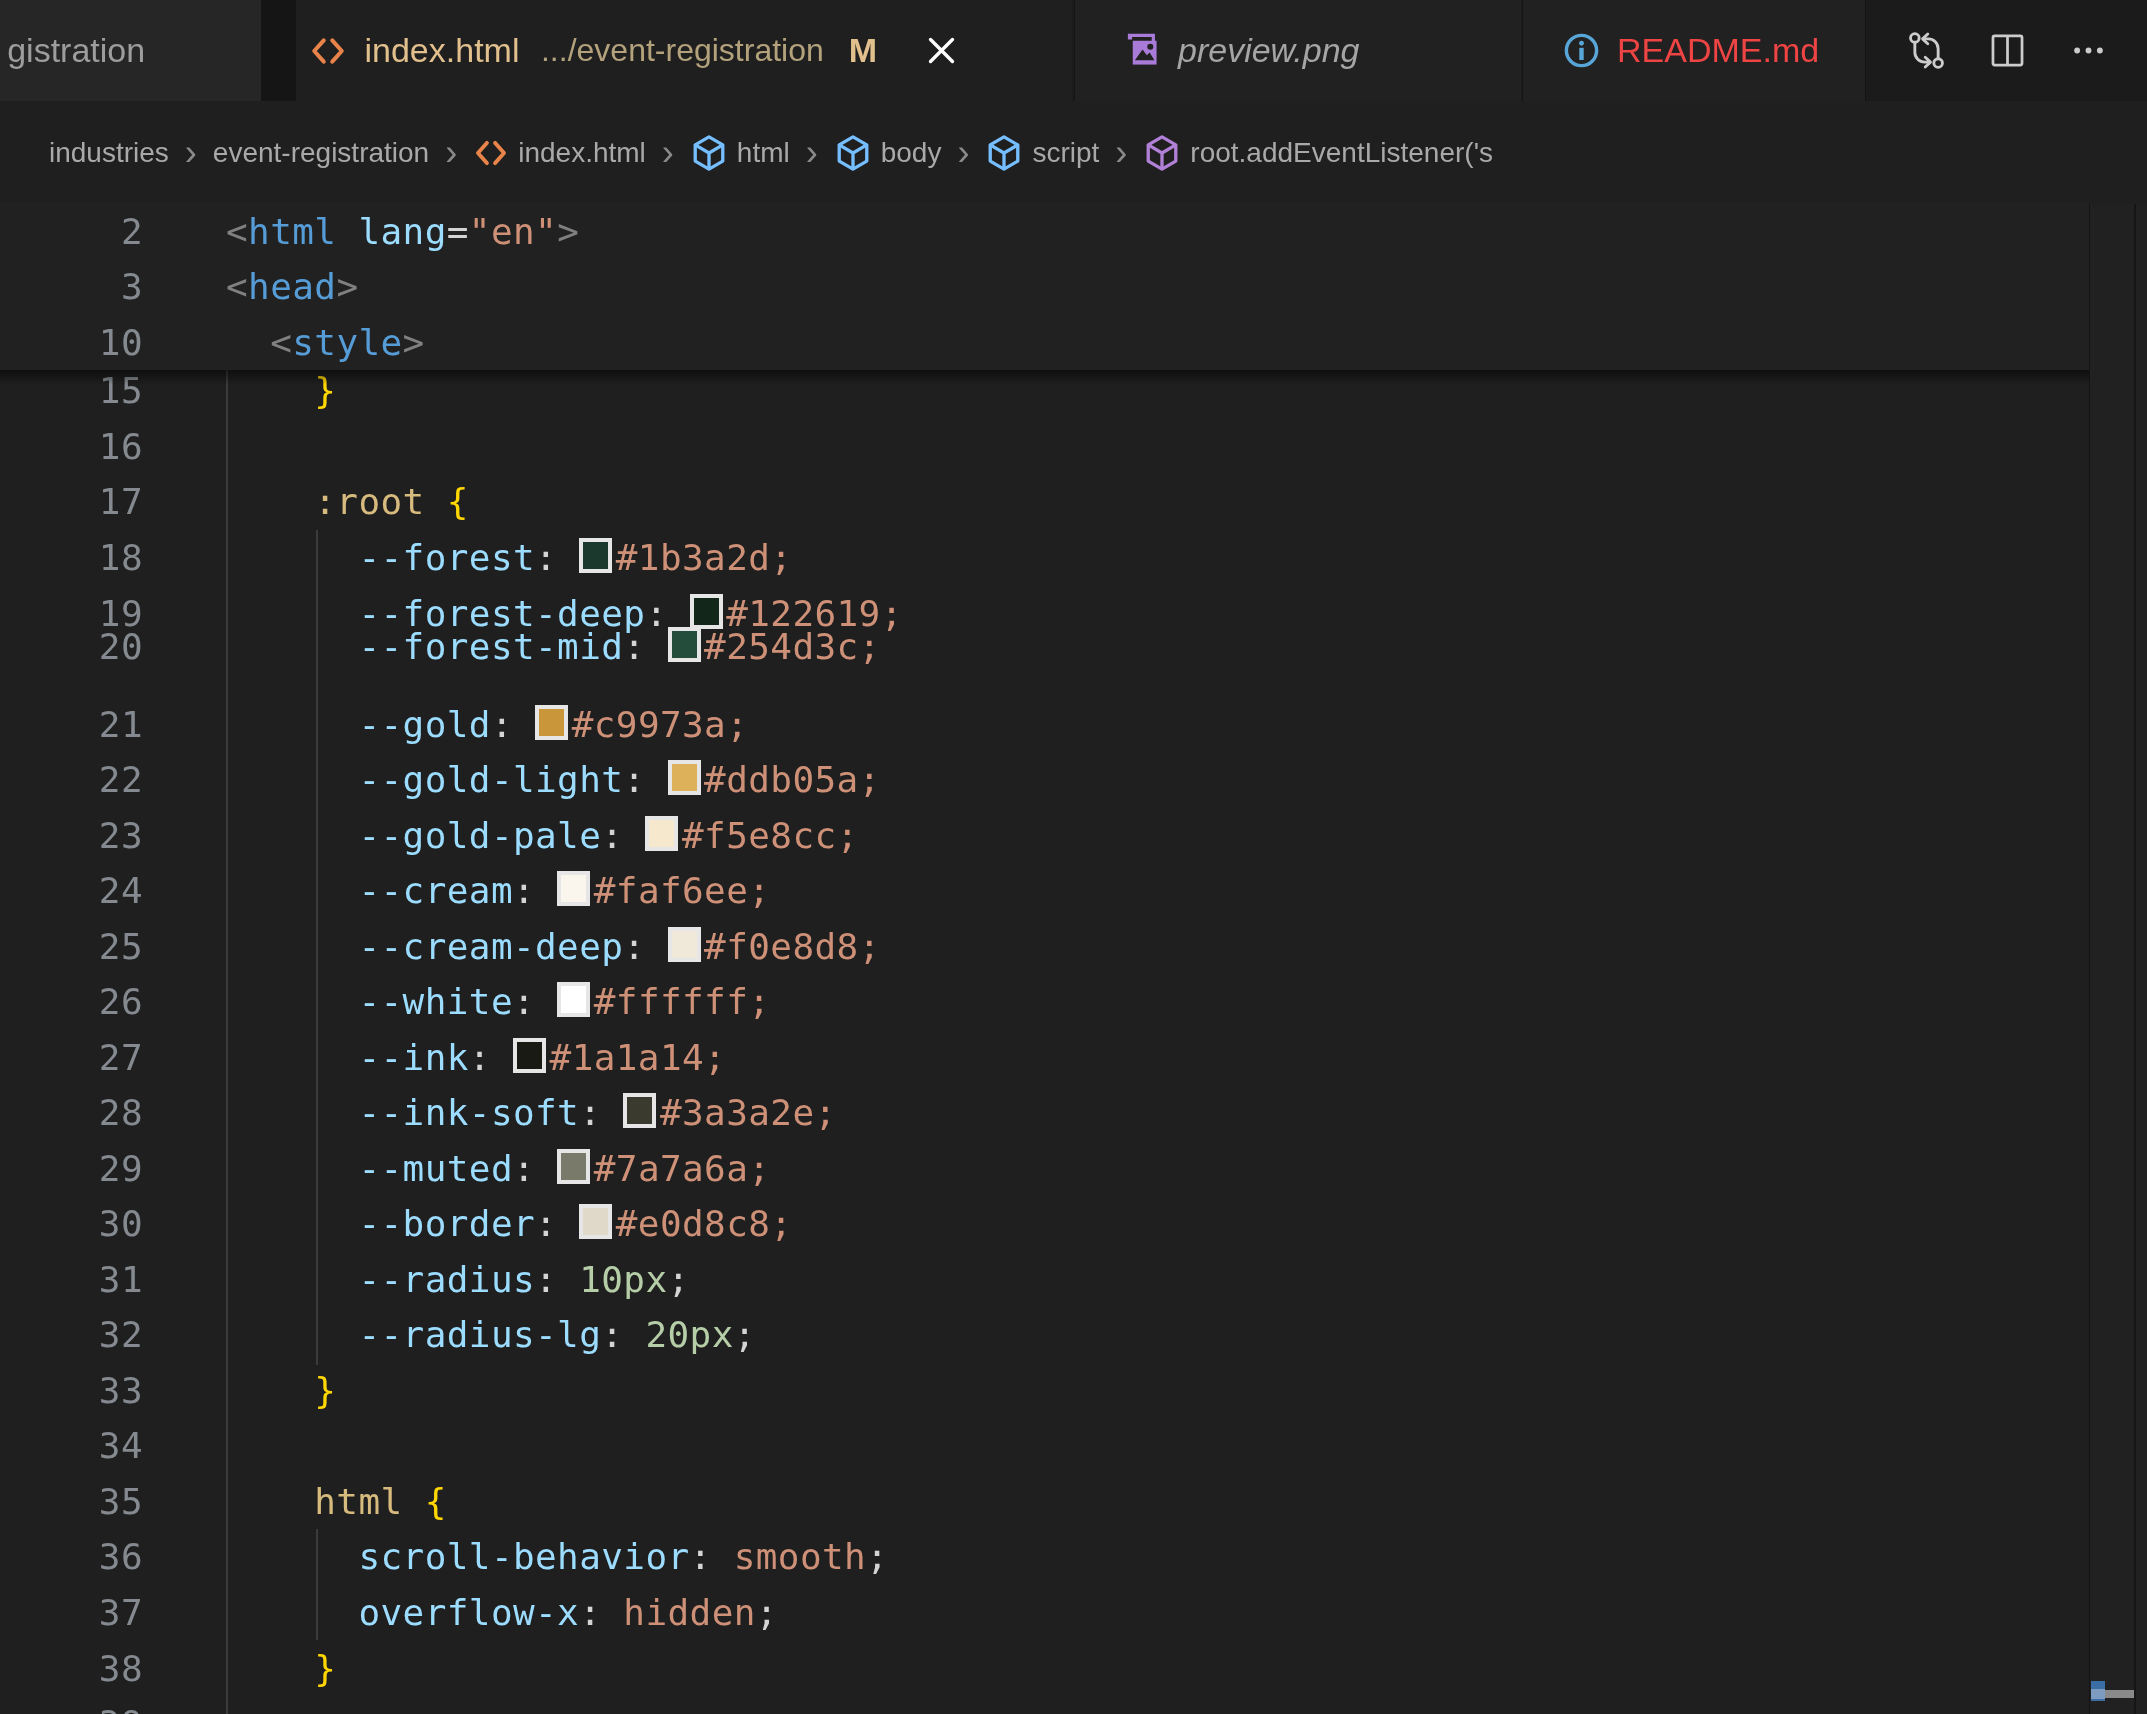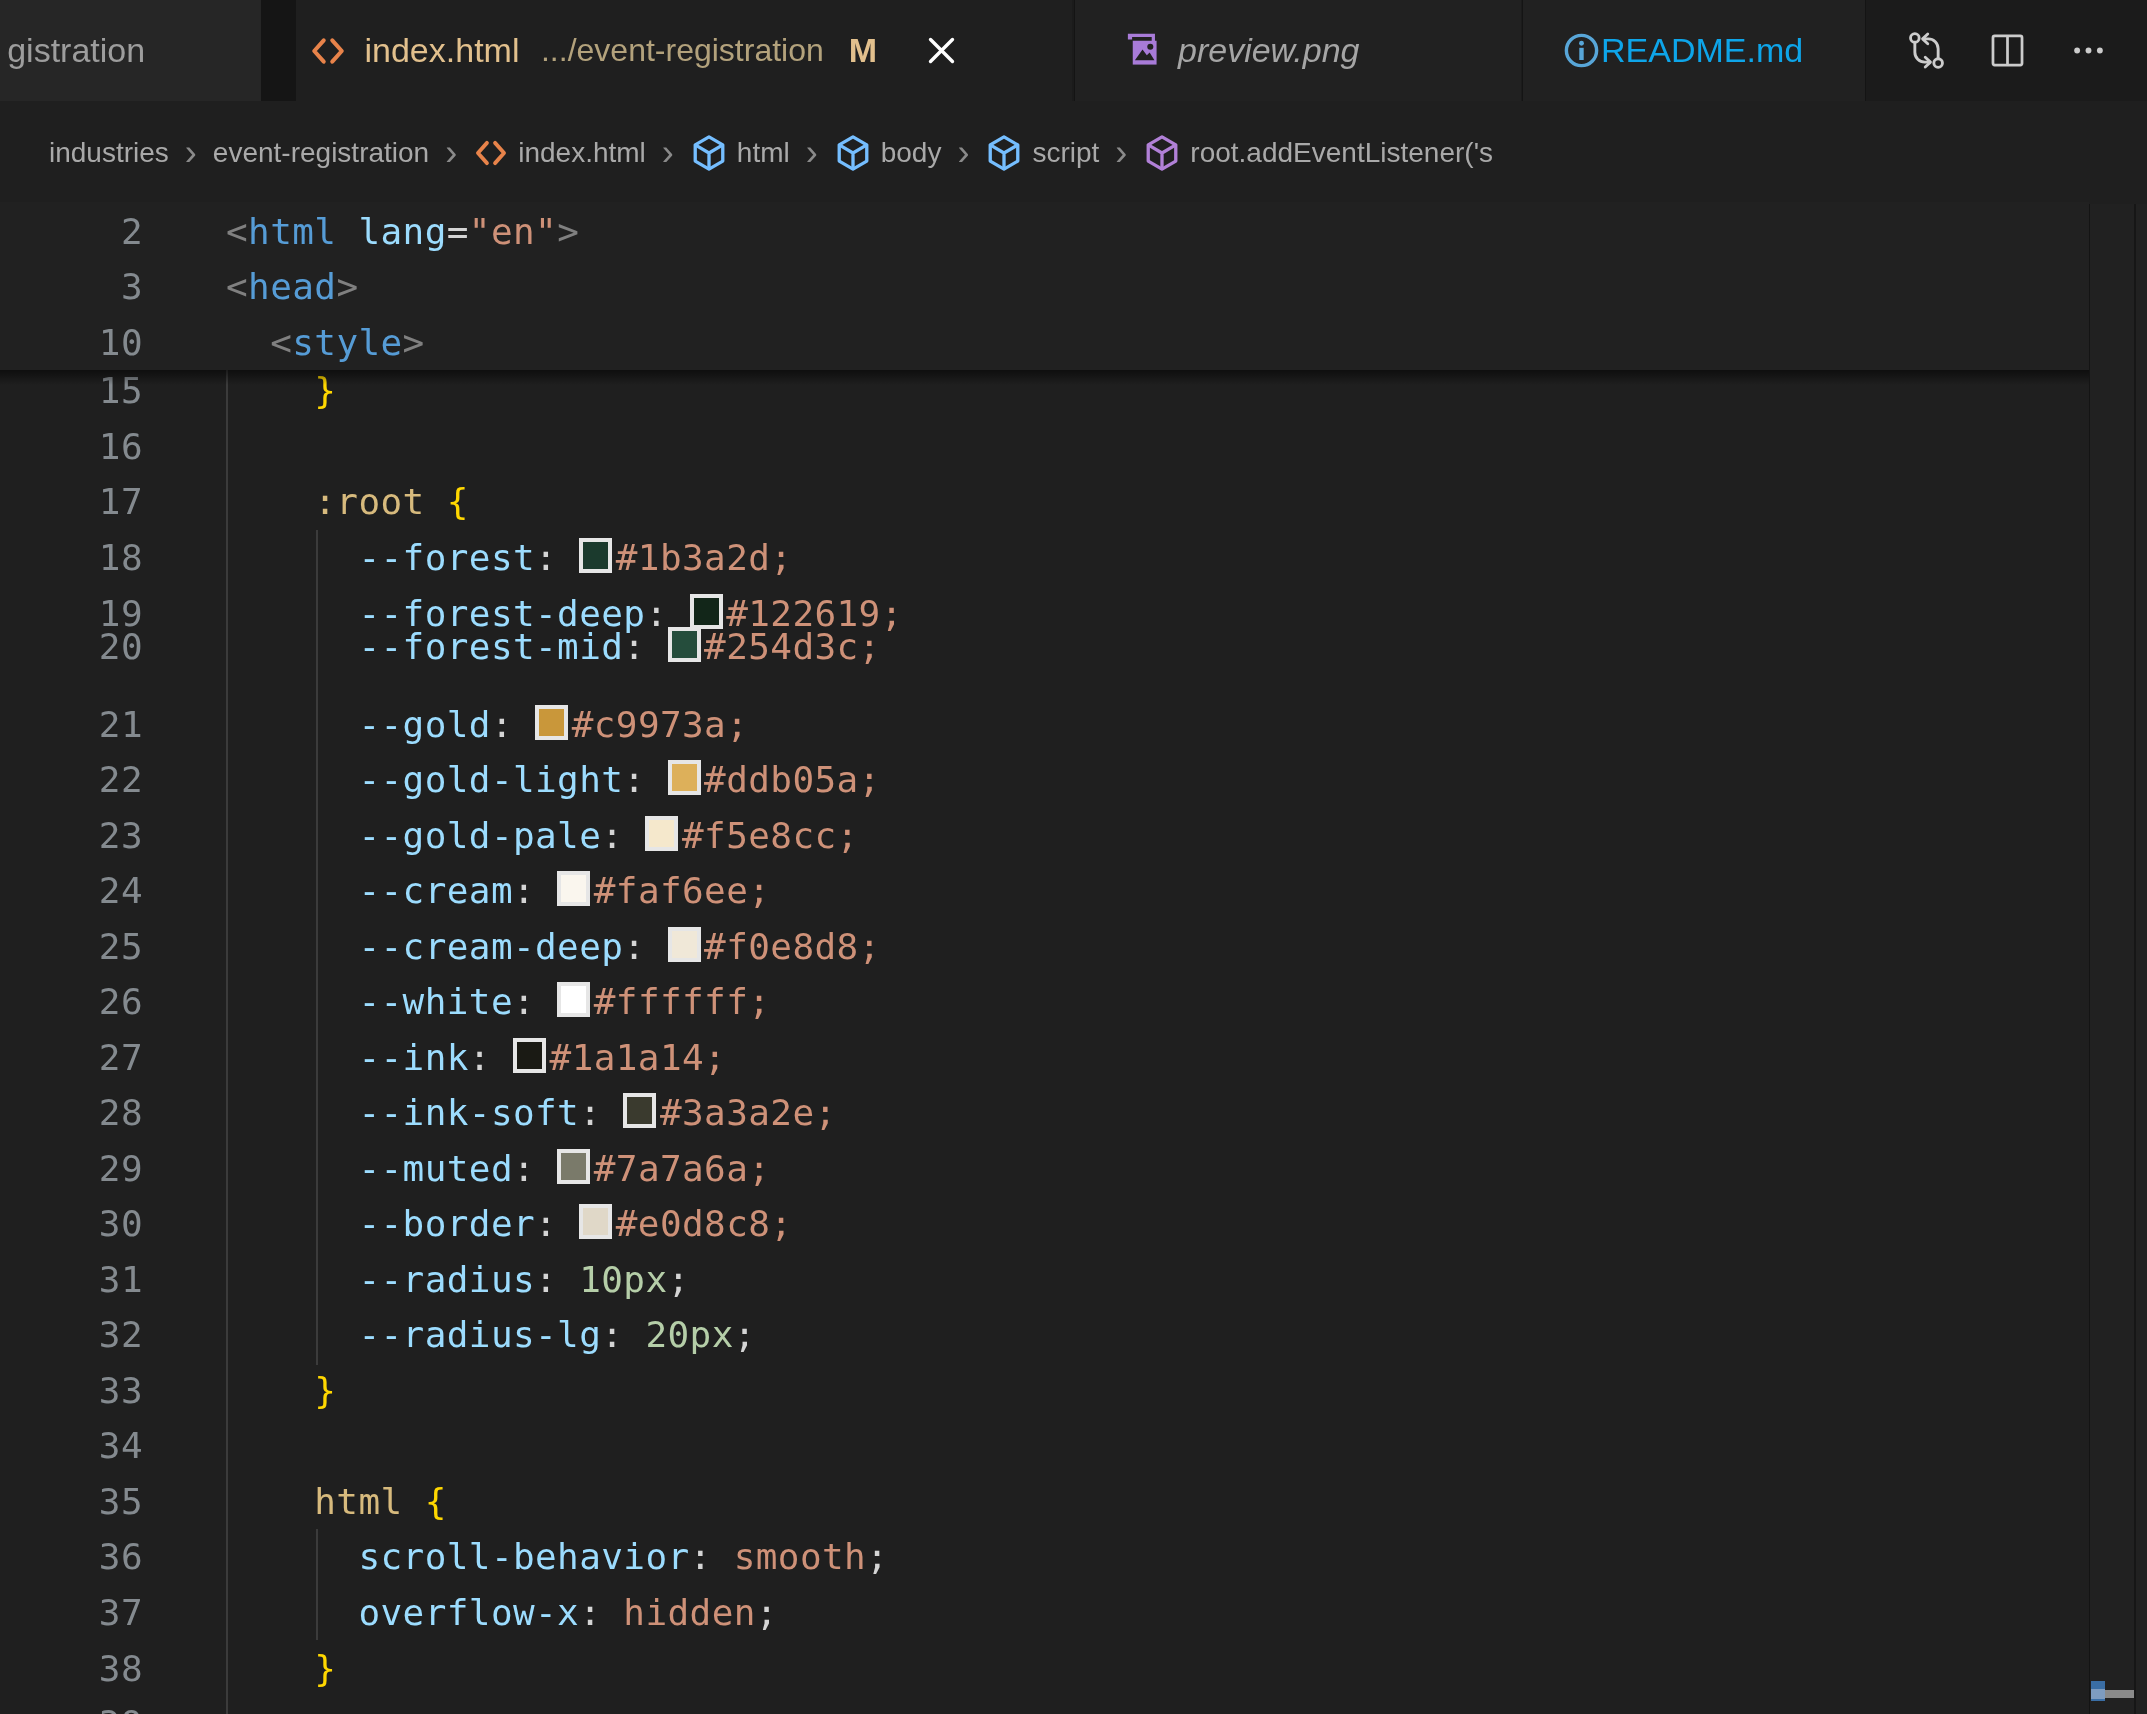--- a/index.html
+++ b/index.html
@@ -12,21 +12,21 @@
   .tab-partial{left:0;width:261px;background:#262626;padding-left:7.2px;color:#9d9d9d;font-size:34px;}
   .tab-gap{position:absolute;left:261px;top:0;width:35px;height:101px;background:#151515;}
   .tab-active{left:296px;width:776px;background:#1f1f1f;padding-left:12.5px;}
   .tab-active .label{color:#e2c08d;font-size:34px;margin-left:18px;}
   .tab-active .desc{color:#b3a27c;font-size:32px;margin-left:21.5px;}
   .tab-active .mod{color:#e2c08d;font-size:34px;font-weight:bold;margin-left:25px;}
   .tab-close{margin-left:41px;width:47px;height:47px;display:flex;align-items:center;justify-content:center;cursor:pointer;}
   .tab-preview{left:1074px;width:447px;background:#212121;padding-left:48px;border-left:1.8px solid #141414;}
   .tab-preview .label{color:#a5a5a5;font-size:34px;font-style:italic;margin-left:16px;text-align:center;}
   .tab-readme{left:1522px;width:344px;background:#212121;border-left:1.8px solid #141414;border-right:1.8px solid #141414;padding-left:39px;}
-  .tab-readme .label{color:#0ea5e9;font-size:34px;}
+  .tab-readme .label{color:#ef4444;font-size:34px;margin-left:16px;}
   .tab-actions{position:absolute;left:1868px;top:0;width:279px;height:101px;background:#1b1b1b;
                display:flex;align-items:center;justify-content:center;gap:38px;}
   .action-btn{width:43px;height:43px;display:flex;align-items:center;justify-content:center;cursor:pointer;}
 
   
   .breadcrumbs{position:absolute;left:0;top:101px;width:2148px;height:103px;background:#1f1f1f;
                display:flex;align-items:center;padding-left:49px;box-sizing:border-box;white-space:nowrap;overflow:hidden;}
   .bc-item{display:flex;align-items:center;color:#a9a9a9;font-size:28px;cursor:pointer;}
   .bc-item .ic{margin-right:9px;display:flex;align-items:center;}
   .bc-sep{color:#8a8a8a;font-size:36px;margin:0 16px;}

